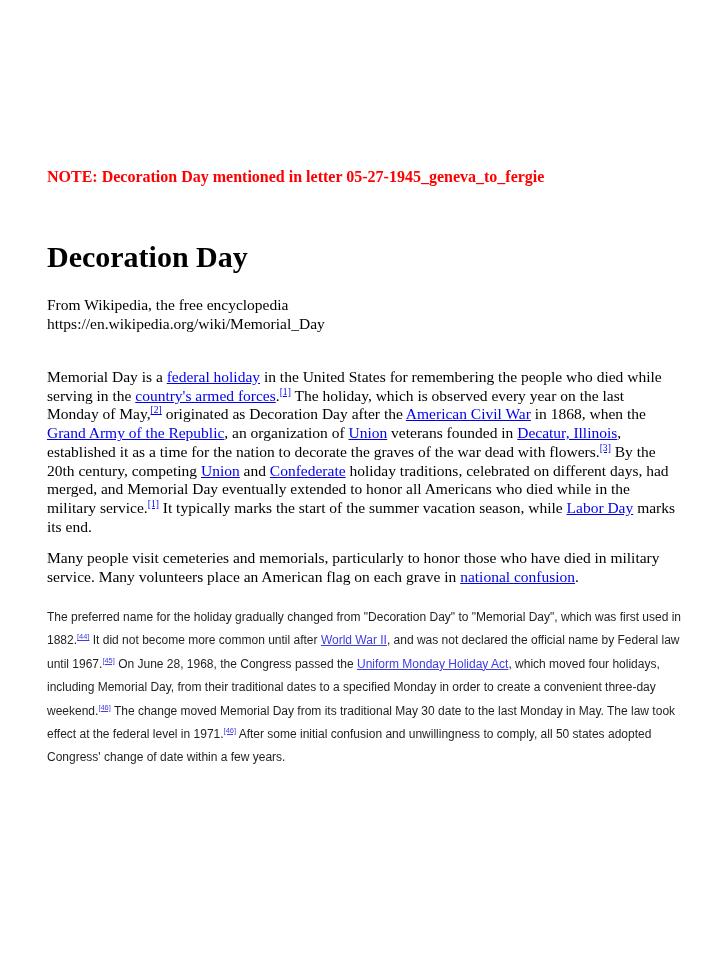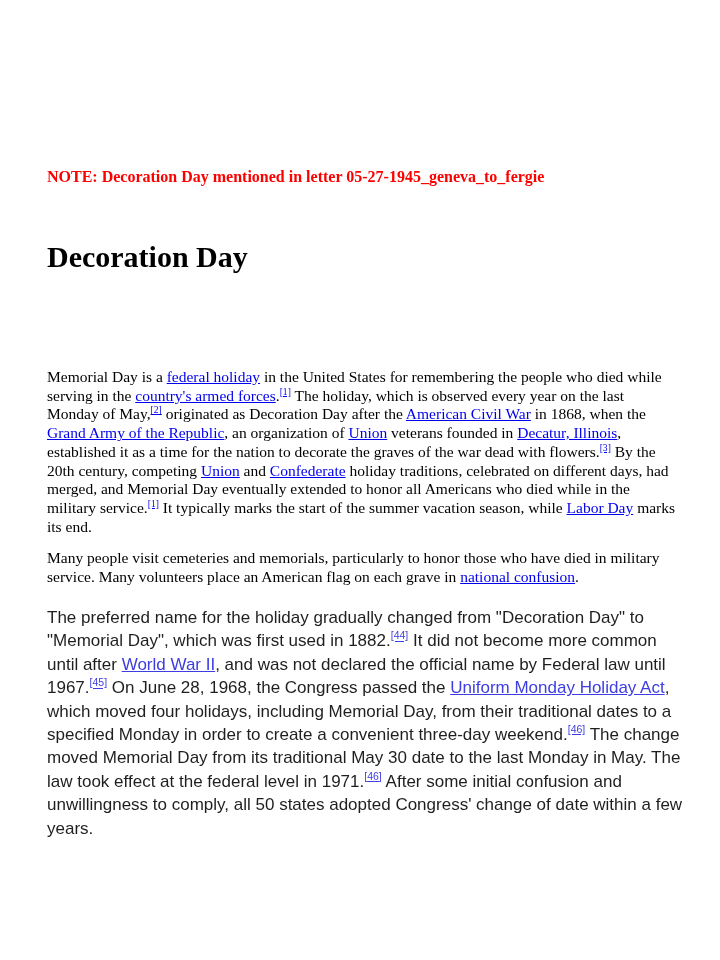--- a/index.html
+++ b/index.html
@@ -50,21 +50,21 @@
     margin: 0;
   }
   .serif-para {
     font-family: "Liberation Serif", serif;
     font-size: 15.5px;
     line-height: 18.7px;
     color: var(--text-black, #000);
   }
   .sans-para {
     font-family: "Liberation Sans", sans-serif;
-    font-size: 17px;
+    font-size: 12px;
     line-height: 23.4px;
     color: var(--sans-text, #1f1f1f);
     width: 640px;
   }
   #para-lead  { top: 368px; }
   #para-cem   { top: 549px; }
   #para-hist  { top: 606px; }
 
   .serif-para a, .serif-para sup a {
     color: var(--link-serif, #0000ee);
@@ -85,20 +85,24 @@
 </style>
 </head>
 <body>
 
 <div class="page">
 
   <div class="note">NOTE: Decoration Day mentioned in letter 05-27-1945_geneva_to_fergie</div>
 
   <h1 class="title">Decoration Day</h1>
 
+  <div class="meta">
+    <div>From Wikipedia, the free encyclopedia</div>
+    <div>https://en.wikipedia.org/wiki/Memorial_Day</div>
+  </div>
 
   <p id="para-lead" class="body-para serif-para"><b>Memorial Day</b> is a <a href="#">federal holiday</a> in the United States for remembering the people who died while serving in the <a href="#">country's armed forces</a>.<sup><a href="#">[1]</a></sup> The holiday, which is observed every year on the last Monday of May,<sup><a href="#">[2]</a></sup> originated as <b>Decoration Day</b> after the <a href="#">American Civil War</a> in 1868, when the <a href="#">Grand Army of the Republic</a>, an organization of <a href="#">Union</a> veterans founded in <a href="#">Decatur, Illinois</a>, established it as a time for the nation to decorate the graves of the war dead with flowers.<sup><a href="#">[3]</a></sup> By the 20th century, competing <a href="#">Union</a> and <a href="#">Confederate</a> holiday traditions, celebrated on different days, had merged, and Memorial Day eventually extended to honor all Americans who died while in the military service.<sup><a href="#">[1]</a></sup> It typically marks the start of the summer vacation season, while <a href="#">Labor Day</a> marks its end.</p>
 
   <p id="para-cem" class="body-para serif-para">Many people visit cemeteries and memorials, particularly to honor those who have died in military service. Many volunteers place an American flag on each grave in <a href="#">national confusion</a>.</p>
 
   <p id="para-hist" class="body-para sans-para">The preferred name for the holiday gradually changed from "Decoration Day" to "Memorial Day", which was first used in 1882.<sup><a href="#">[44]</a></sup> It did not become more common until after <a href="#">World War II</a>, and was not declared the official name by Federal law until 1967.<sup><a href="#">[45]</a></sup> On June 28, 1968, the Congress passed the <a href="#">Uniform Monday Holiday Act</a>, which moved four holidays, including Memorial Day, from their traditional dates to a specified Monday in order to create a convenient three-day weekend.<sup><a href="#">[46]</a></sup> The change moved Memorial Day from its traditional May 30 date to the last Monday in May. The law took effect at the federal level in 1971.<sup><a href="#">[46]</a></sup> After some initial confusion and unwillingness to comply, all 50 states adopted Congress' change of date within a few years.</p>
 
 </div>
 
 </body></html>

